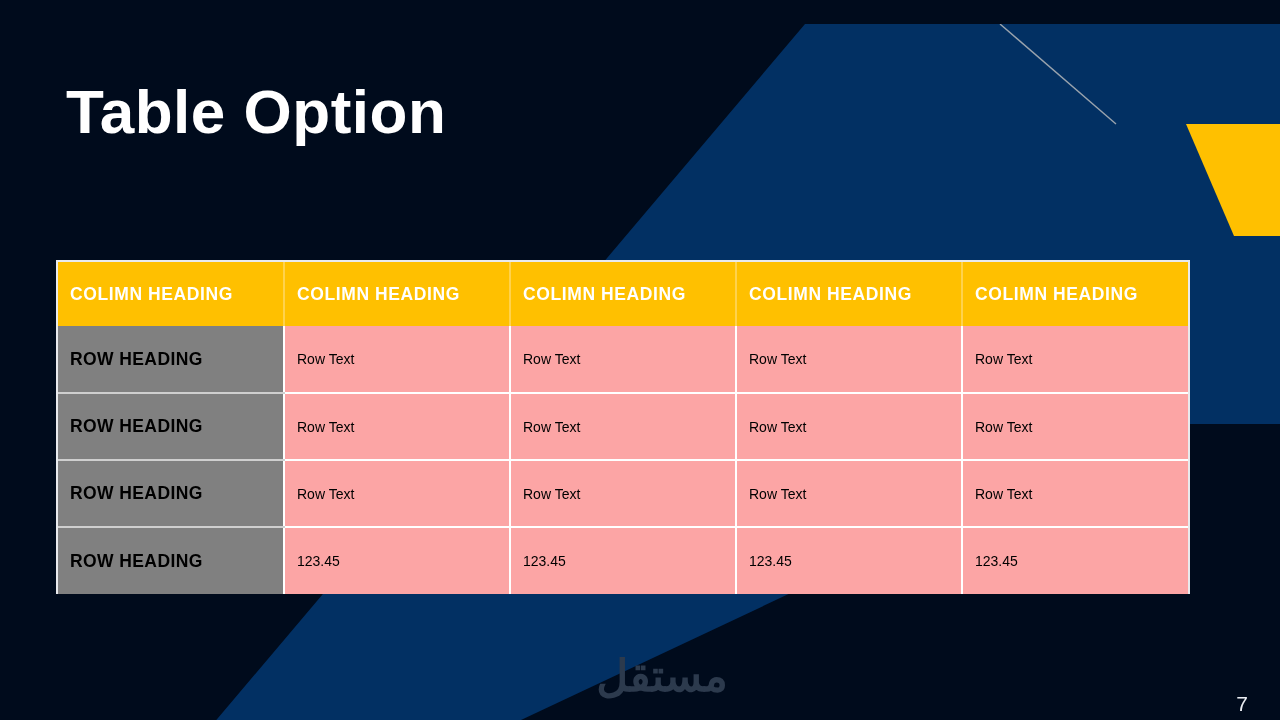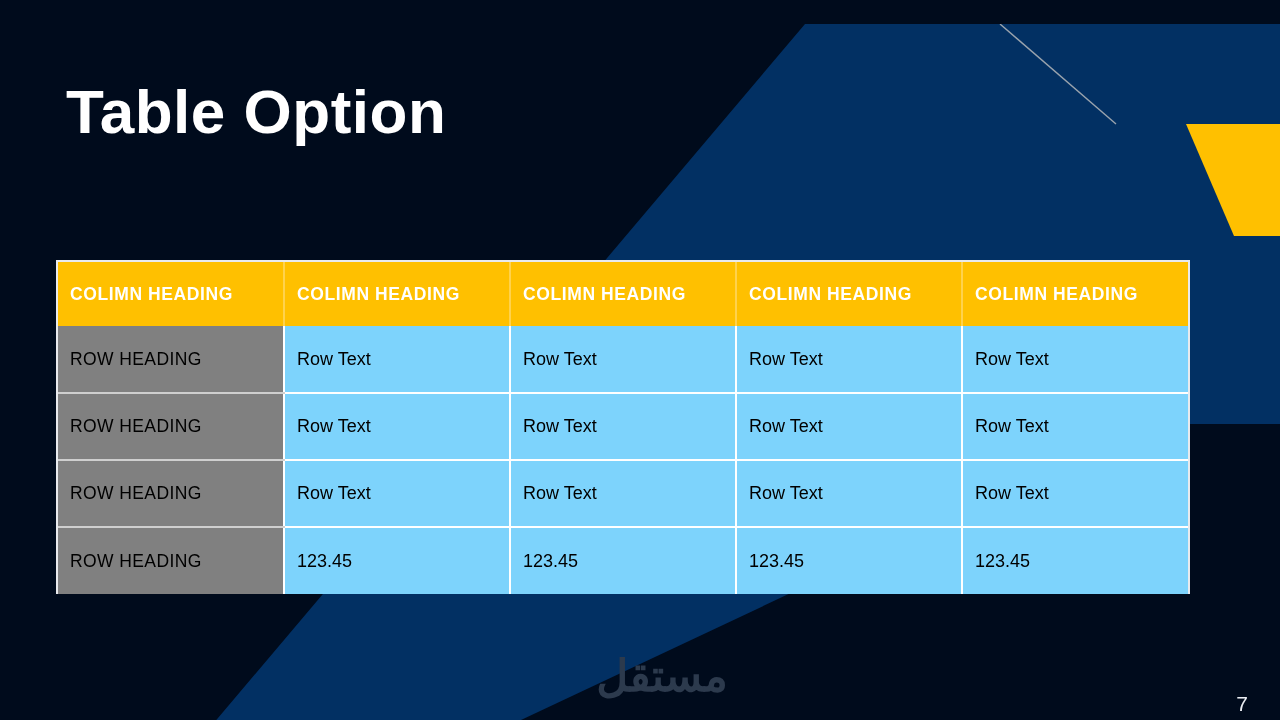--- a/index.html
+++ b/index.html
@@ -97,34 +97,34 @@
     letter-spacing: 0.6px;
     height: 64px;
     border-right: 2px solid #ffd24d;
     vertical-align: top;
     padding-top: 13px;
   }
   thead th:last-child { border-right: none; }
 
   tbody tr { height: 67px; }
   tbody td {
-    background: #7dd3fc;
+    background: #fca5a5;
     color: #000000;
-    font-size: 18px;
+    font-size: 14px;
     border-right: 2px solid #ffffff;
     border-bottom: 2px solid #ffffff;
   }
   tbody td:last-child { border-right: none; }
   tbody tr:last-child td { border-bottom: none; }
 
   tbody td.row-head {
     background: #808080;
     color: #000000;
     font-size: 17.5px;
-    font-weight: normal;
+    font-weight: bold;
     letter-spacing: 0.4px;
     border-right: 2px solid #ffffff;
     border-bottom: 2px solid #cfcfcf;
   }
   tbody tr:last-child td.row-head { border-bottom: none; }
 
   
   #footer-text {
     position: absolute;
     left: 64px;

